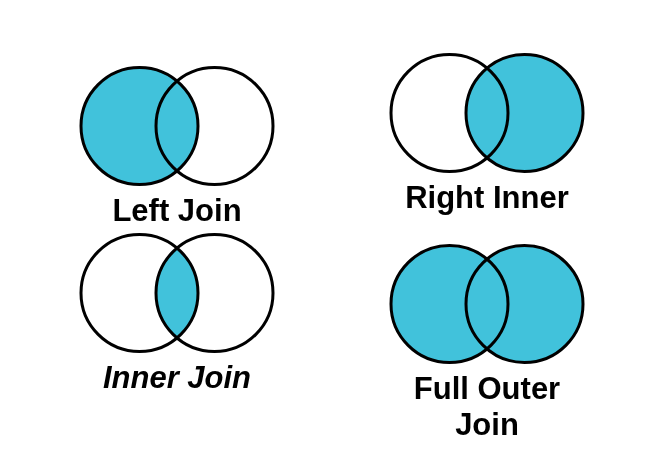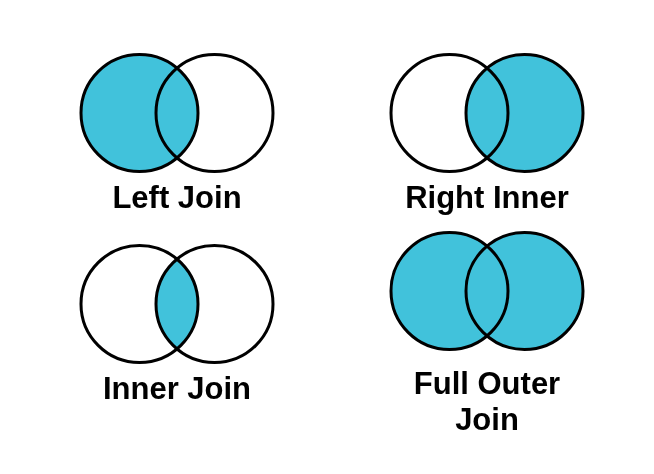--- a/index.html
+++ b/index.html
@@ -14,24 +14,24 @@
     position: relative;
     font-family: "Liberation Sans", sans-serif;
   }
   .quadrant {
     position: absolute;
     width: 280px;
     display: flex;
     flex-direction: column;
     align-items: center;
   }
-  .q1 { left: 37px;  top: 50px; }
+  .q1 { left: 37px;  top: 63px; }
   .q2 { left: 347px; top: 50px; }
-  .q3 { left: 37px;  top: 241px; }
-  .q4 { left: 347px; top: 228px; gap: 8px; }
+  .q3 { left: 37px;  top: 230px; font-style: italic; }
+  .q4 { left: 347px; top: 241px; }
   .venn {
     display: block;
     width: 200px;
     height: 130px;
   }
   .join-label {
     margin-top: 0px;
     max-width: 185px;
     text-align: center;
     font-weight: bold;

